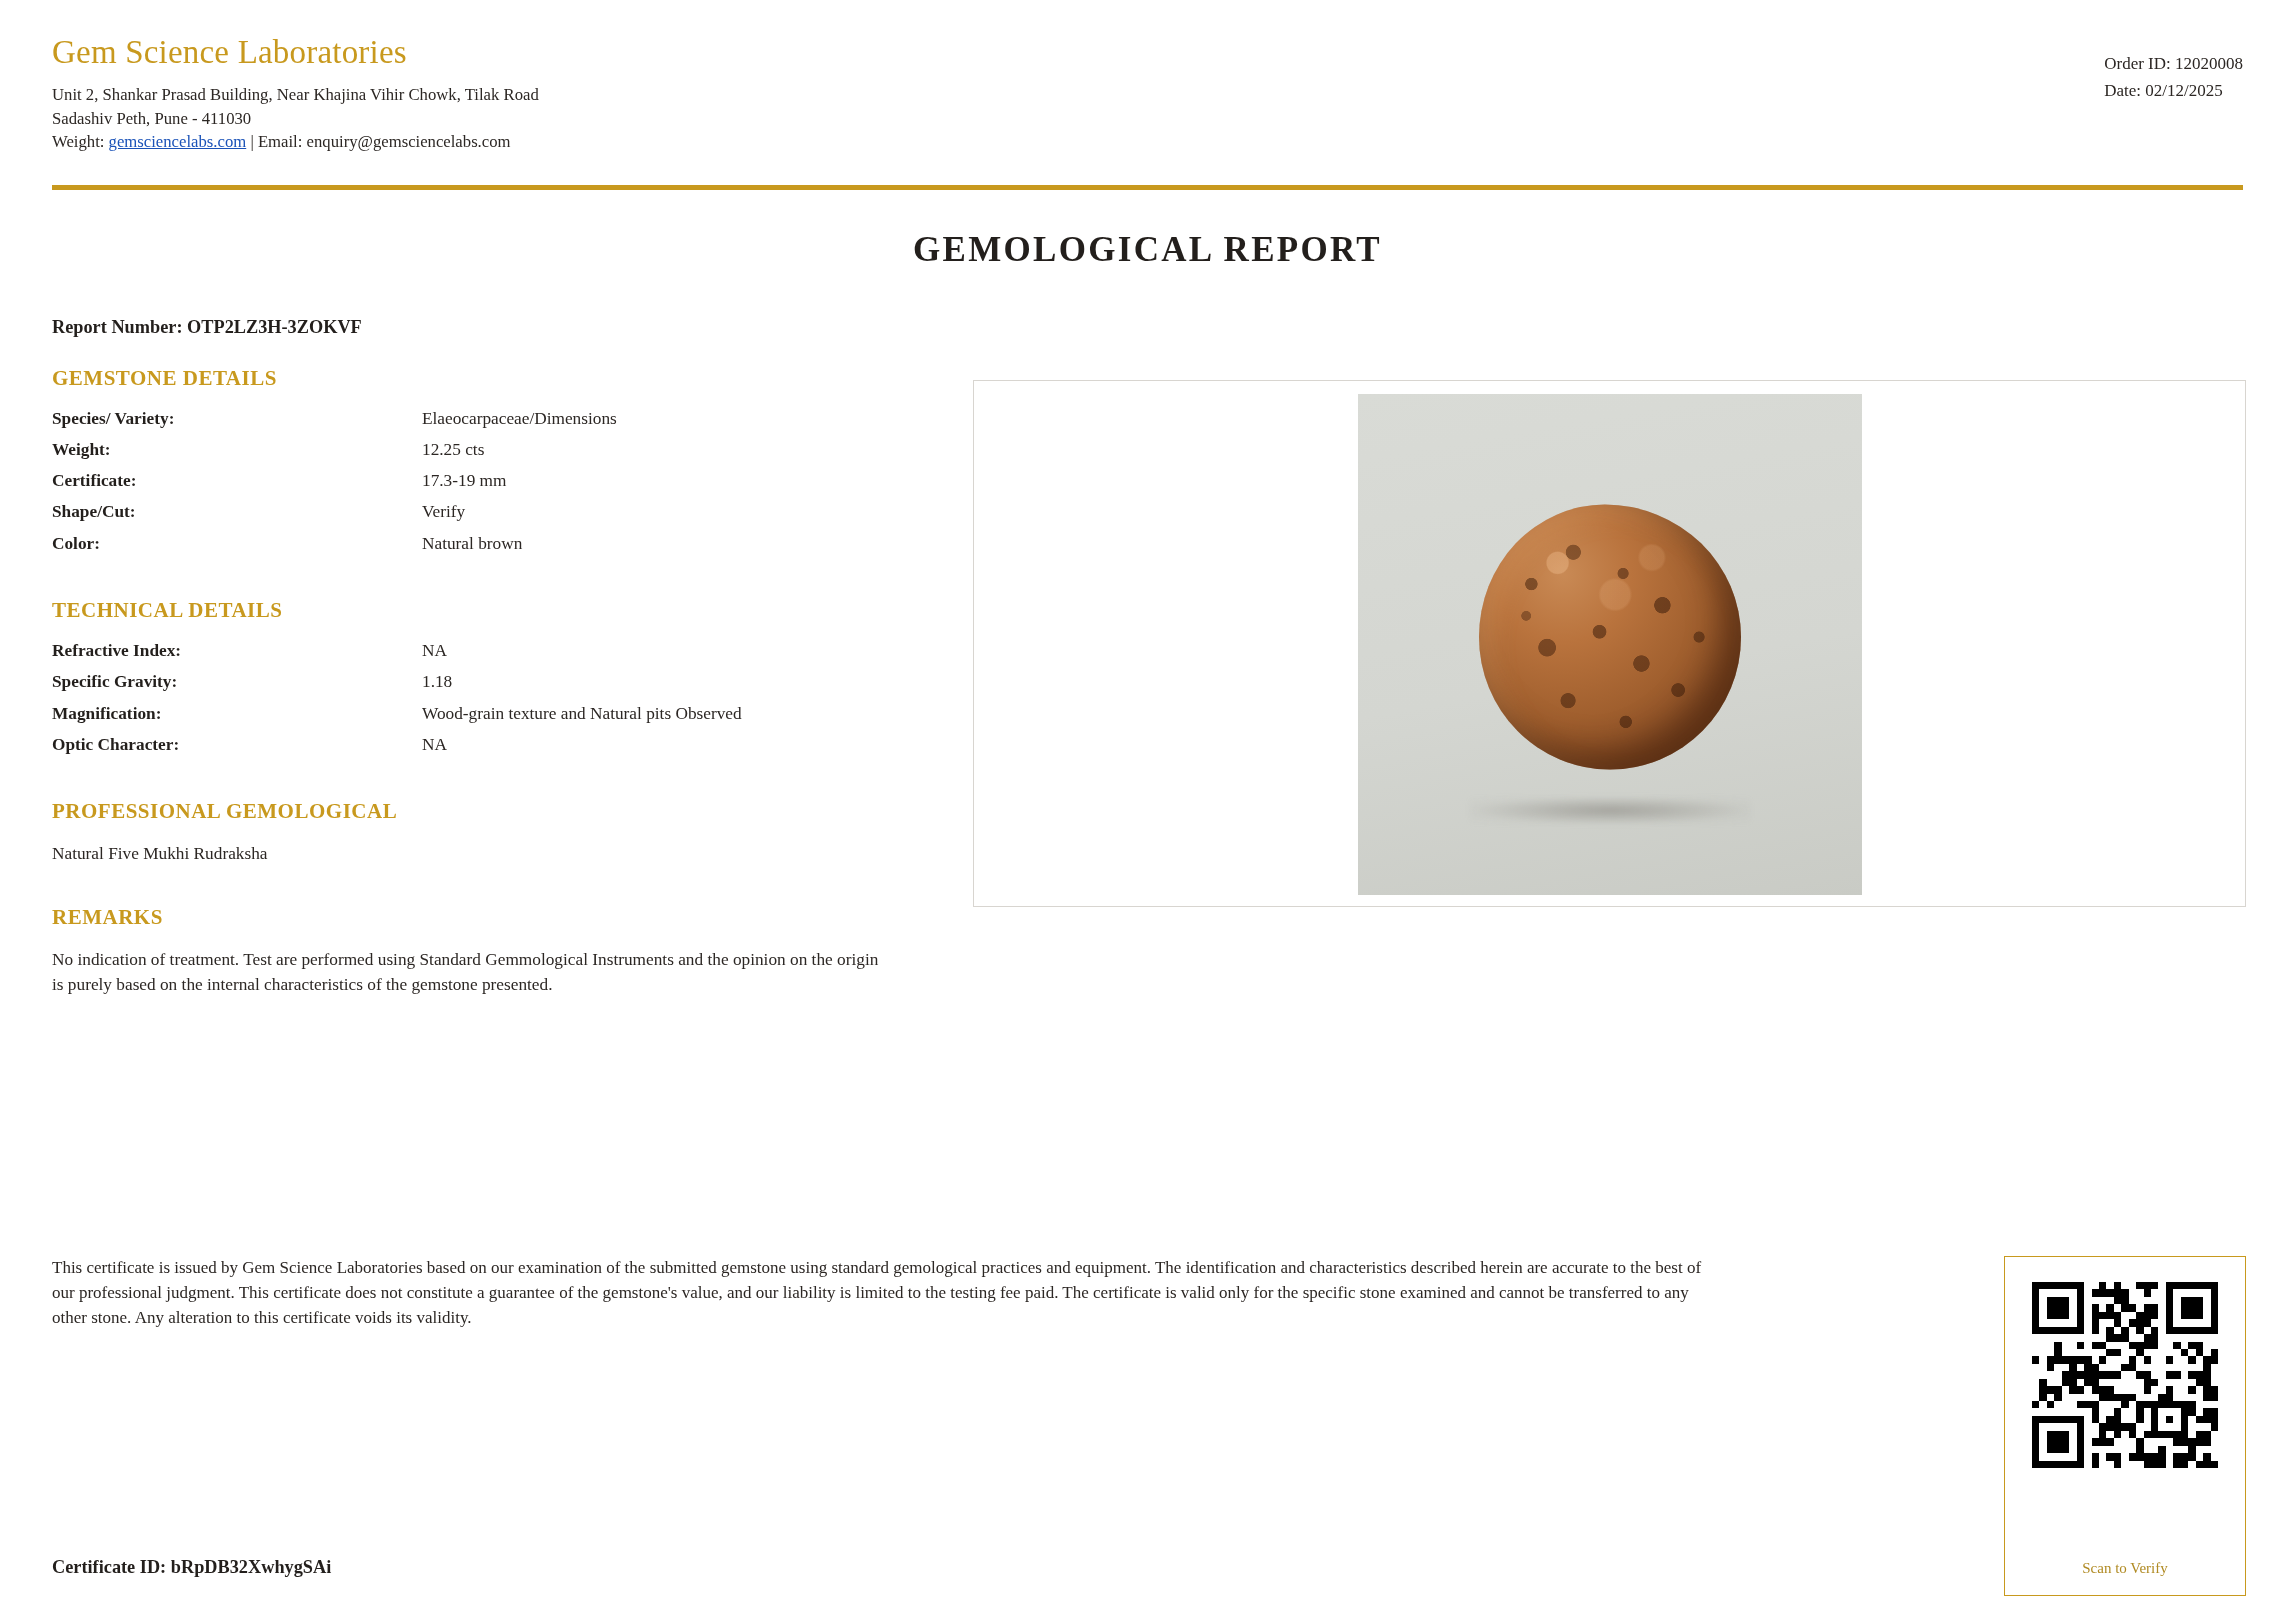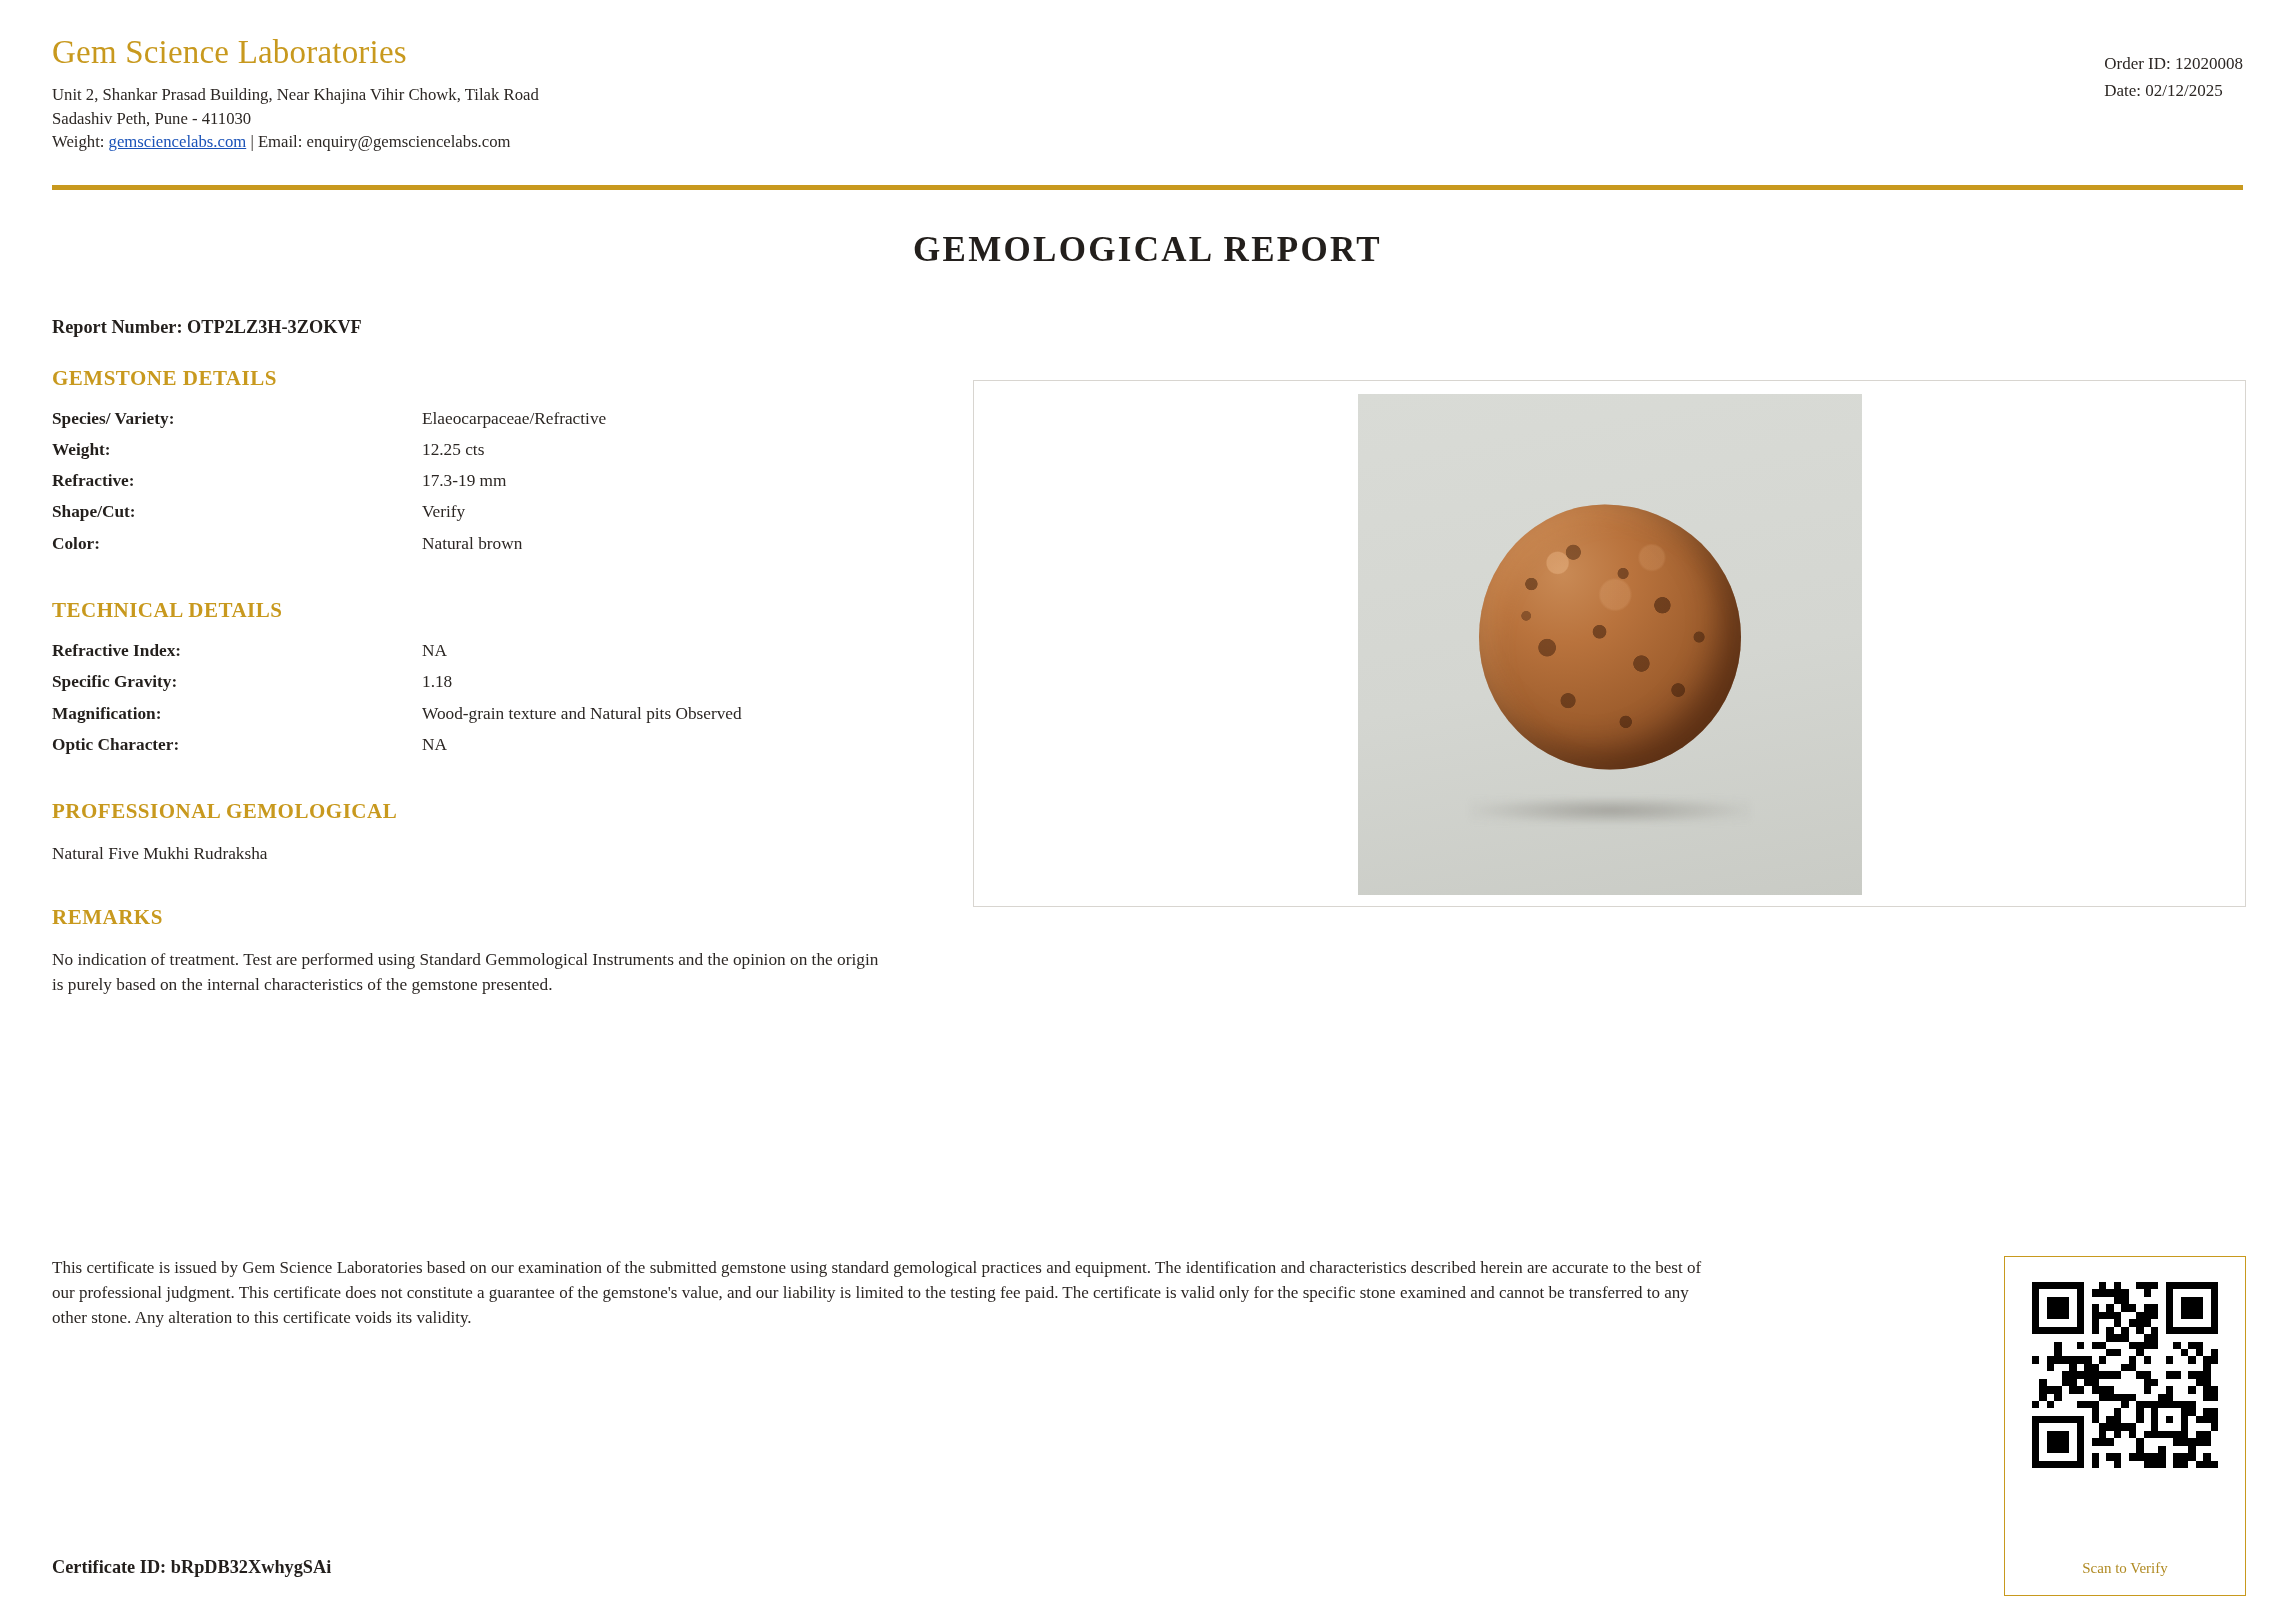--- a/index.html
+++ b/index.html
@@ -283,28 +283,28 @@
   <div class="doc-title">GEMOLOGICAL REPORT</div>
 
   <div class="left-col">
     <div class="report-number">Report Number: OTP2LZ3H-3ZOKVF</div>
 
     <div class="section-head">GEMSTONE DETAILS</div>
     <table class="kv-table">
       <tbody>
           <tr>
         <td class="kv-key">Species/ Variety:</td>
-        <td class="kv-val">Elaeocarpaceae/Refractive</td>
+        <td class="kv-val">Elaeocarpaceae/Dimensions</td>
       </tr>
       <tr>
         <td class="kv-key">Weight:</td>
         <td class="kv-val">12.25 cts</td>
       </tr>
       <tr>
-        <td class="kv-key">Refractive:</td>
+        <td class="kv-key">Certificate:</td>
         <td class="kv-val">17.3-19 mm</td>
       </tr>
       <tr>
         <td class="kv-key">Shape/Cut:</td>
         <td class="kv-val">Verify</td>
       </tr>
       <tr>
         <td class="kv-key">Color:</td>
         <td class="kv-val">Natural brown</td>
       </tr>

